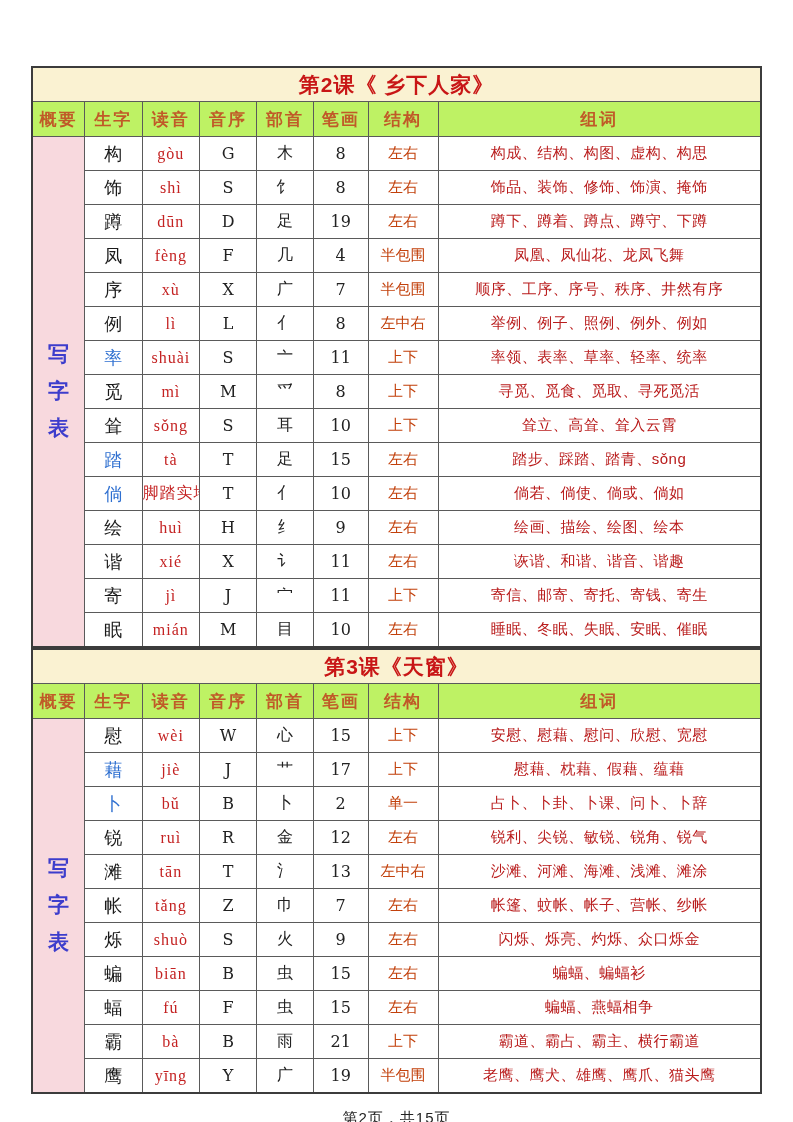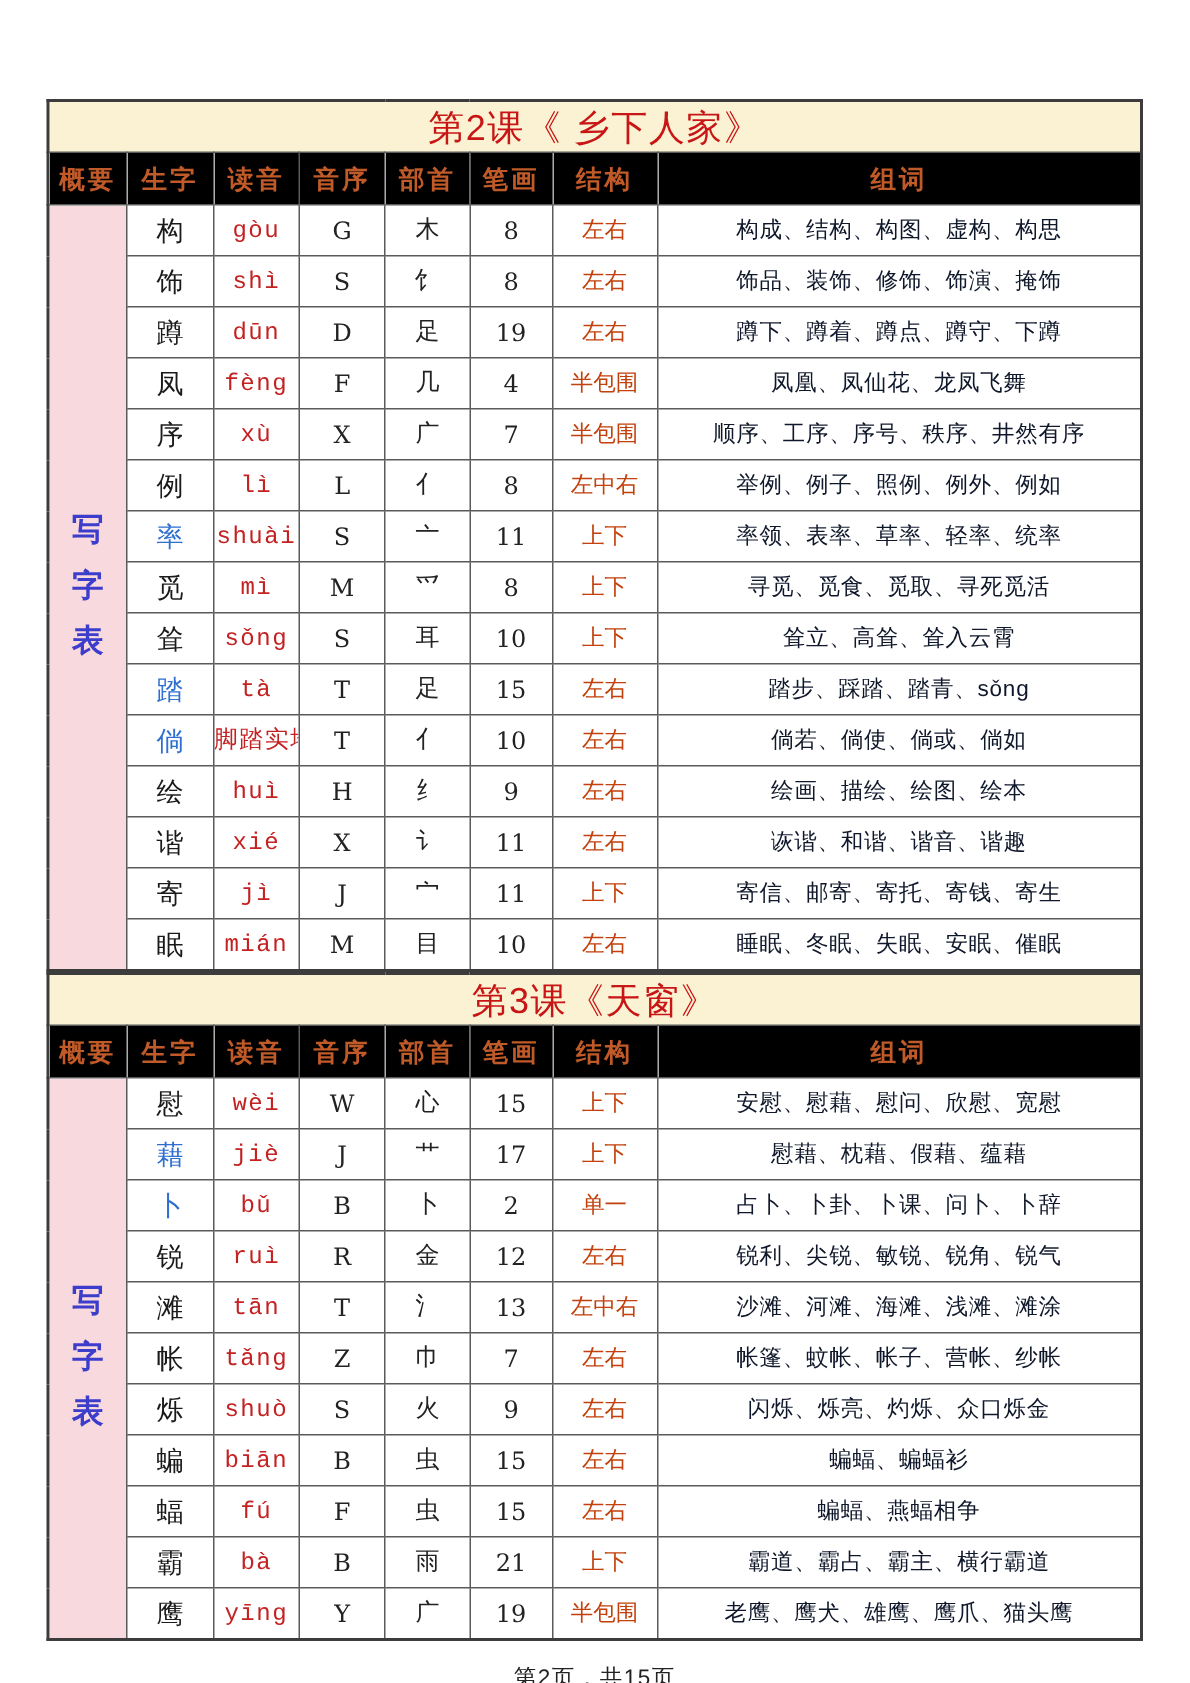--- a/index.html
+++ b/index.html
@@ -13,41 +13,41 @@
     border-collapse:collapse; width:100%; table-layout:fixed;
     border:2px solid #3c3c3c;
   }
   table.sheet th, table.sheet td {
     border:1px solid #5a5a5a;
     text-align:center; vertical-align:middle;
     padding:0; overflow:hidden; white-space:nowrap;
   }
   .title-cell {
     background:#faf2d2; color:#c81616;
-    font-size:24px; font-weight:normal; height:33px; letter-spacing:1px;
+    font-size:21px; font-weight:bold; height:33px; letter-spacing:1px;
   }
   .head-cell {
-    background:#000000; color:#c05a28;
+    background:#bef264; color:#c05a28;
     font-weight:bold; font-size:17px; height:34px; letter-spacing:2px;
   }
   td { height:33px; }
   td.char { font-size:18px; color:#1a1a1a; }
   td.char.blue { color:#2e6fd0; }
   td.pinyin {
-    color:#c42222; font-family:Liberation Mono, monospace;
+    color:#c42222; font-family:Liberation Serif, serif;
     font-size:16px; letter-spacing:1px;
   }
   td.initial, td.strokes {
     font-family:"DejaVu Serif", serif; font-size:16px; color:#222;
   }
   td.radical { font-size:16px; color:#222; }
   td.structure { font-size:15px; color:#c2410c; }
   td.words {
     text-align:left; padding:0 6px 0 8px; font-size:15px;
-    letter-spacing:0.5px; color:#0f172a;margin-top:20px;
+    letter-spacing:0.5px; color:#b91c1c;margin-top:20px;
   }
   td.summary-cell { background:#f8d9de; vertical-align:middle; }
   td.summary-cell span {
     display:block; color:#3d3dcc; font-weight:bold;
     font-size:21px; line-height:1.75; letter-spacing:0;
   }
   .footer {
     text-align:center; margin-top:15px; font-size:15px; color:#222;
     font-family:"Liberation Sans", sans-serif; letter-spacing:1px;
   }

